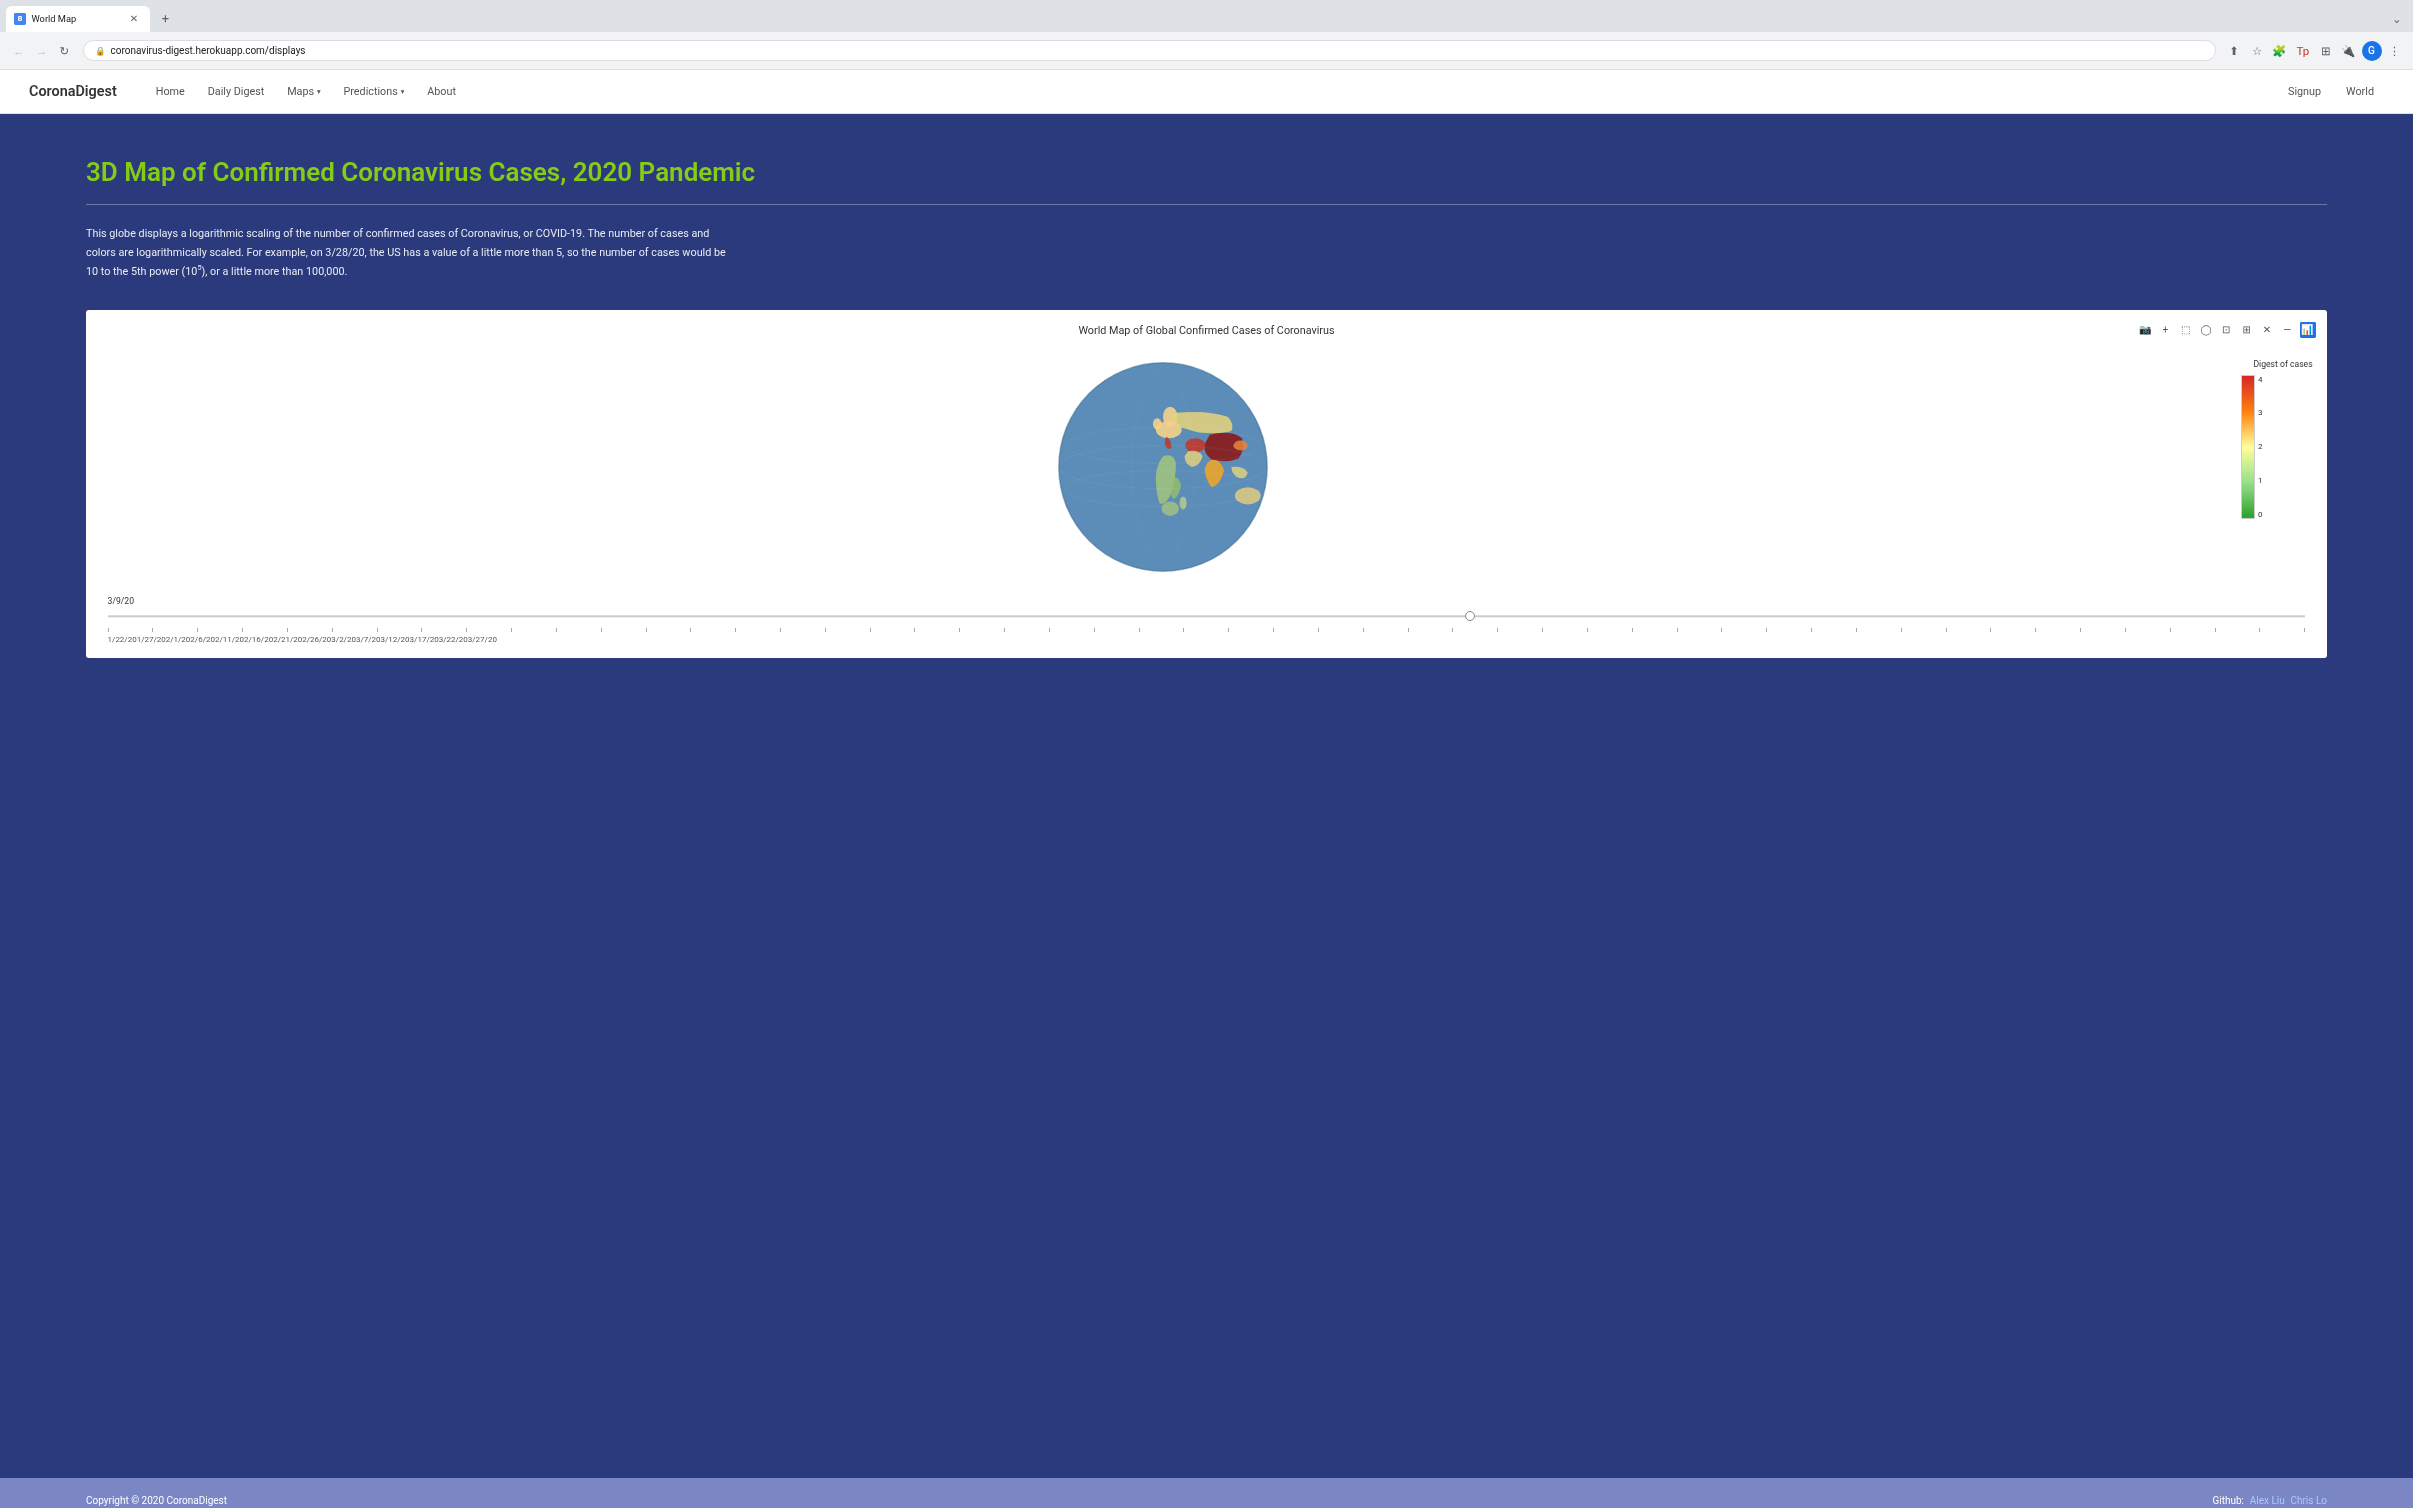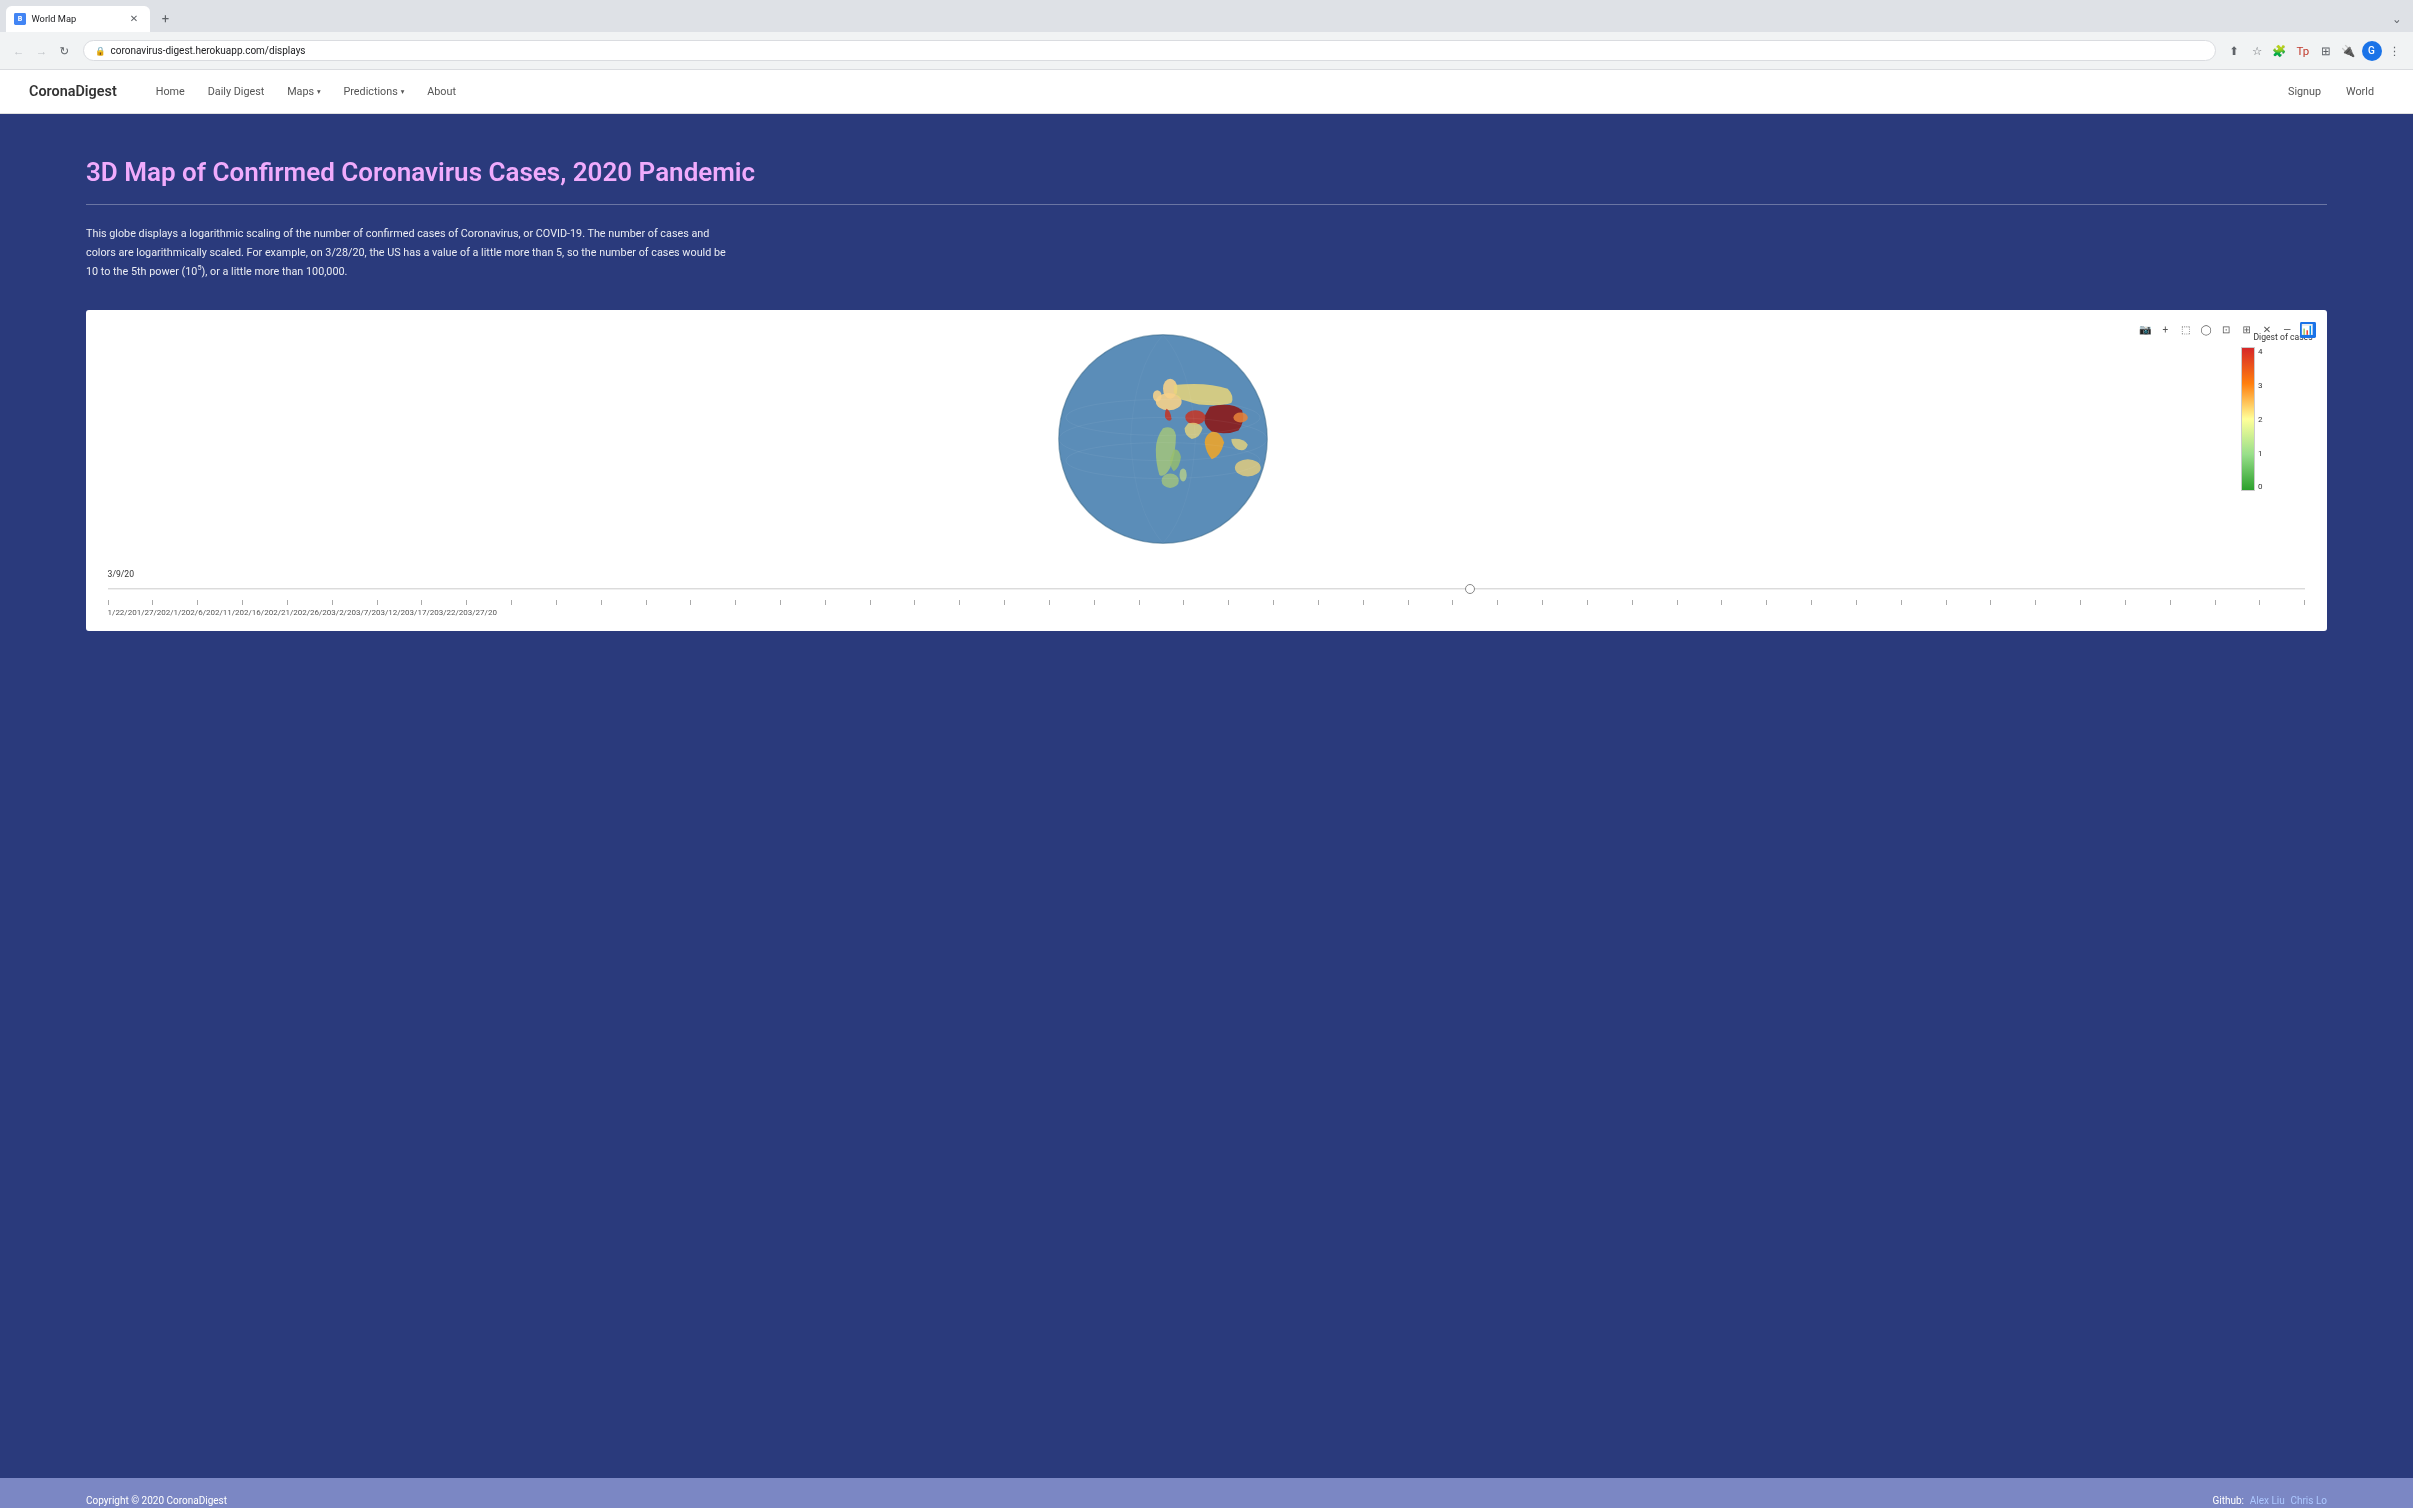--- a/index.html
+++ b/index.html
@@ -181,21 +181,21 @@
     
     .main-content {
       background: #2a3a7c;
       min-height: calc(100vh - 144px);
       padding: 43px 86px 57px;
       color: white;
     }
     .page-title {
       font-size: 26px;
       font-weight: 600;
-      color: #f0abfc;
+      color: #84cc16;
       margin-bottom: 17px;
     }
     .title-divider {
       height: 1.4px;
       background: rgba(255,255,255,0.3);
       margin-bottom: 20px;
     }
     .page-description {
       font-size: 10.8px;
       line-height: 1.7;
@@ -454,20 +454,21 @@
       <div class="chart-tool" title="Zoom">+</div>
       <div class="chart-tool" title="Lasso">⬚</div>
       <div class="chart-tool" title="Tooltip">◯</div>
       <div class="chart-tool" title="Pan">⊡</div>
       <div class="chart-tool" title="Fullscreen">⊞</div>
       <div class="chart-tool" title="Reset">✕</div>
       <div class="chart-tool" title="Autoscale">—</div>
       <div class="chart-tool active" title="Chart type">📊</div>
     </div>
 
+    <div class="chart-title">World Map of Global Confirmed Cases of Coronavirus</div>
 
     <div class="chart-body">
 
       <div class="globe-area">
         <svg class="globe-svg" viewBox="0 0 320 320">
 
           <circle cx="160" cy="160" r="145" fill="#5b8db8"></circle>
 
           <ellipse cx="168" cy="108" rx="18" ry="12" fill="#f5d08a" opacity="0.9"></ellipse>
 

